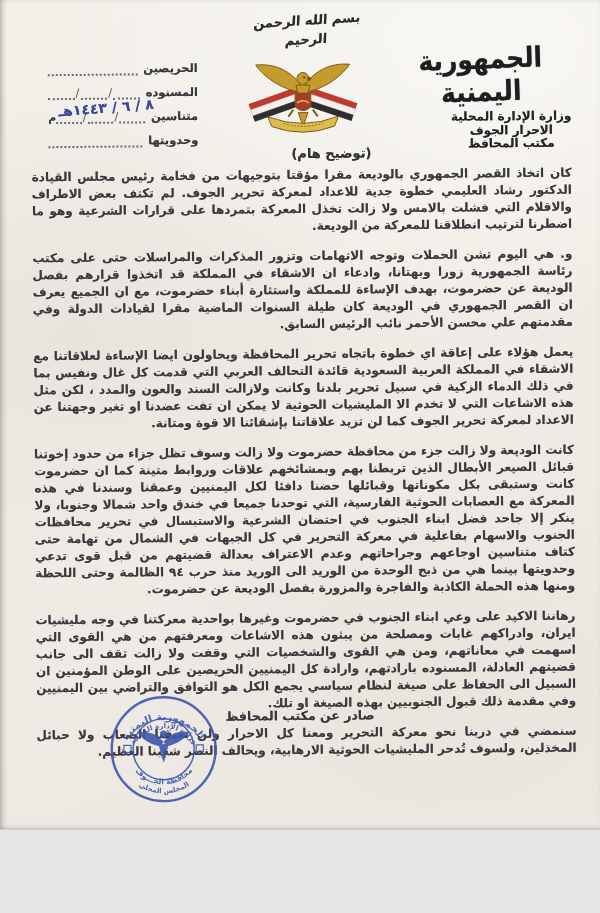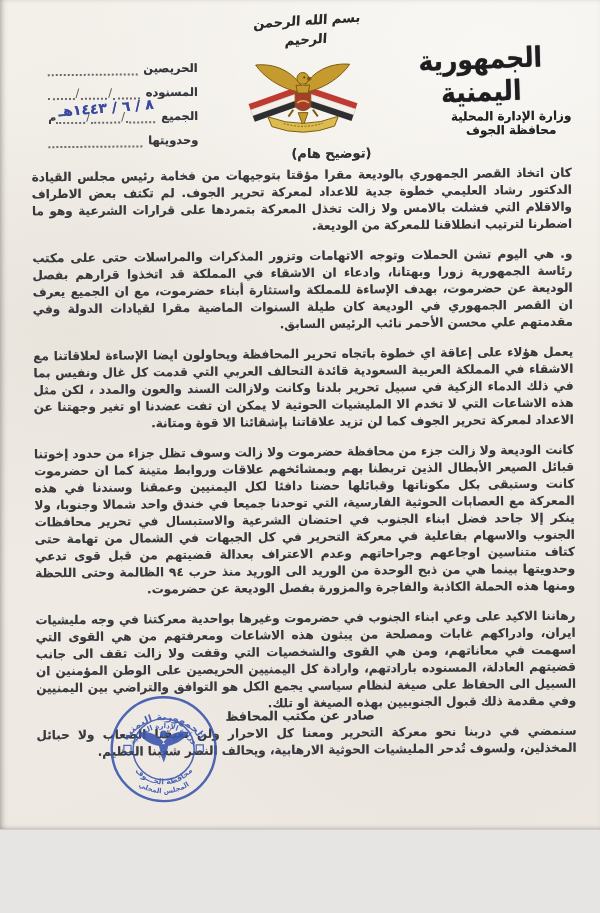--- a/index.html
+++ b/index.html
@@ -118,40 +118,41 @@
           <path d="M24 68 Q60 82 96 68 L92 78 Q60 90 28 78 Z" fill="#dcbc4e"></path>
           <path d="M40 75 Q60 81 80 75" fill="none" stroke="#7a5a10" stroke-width="0.9" stroke-dasharray="2 1.6"></path>
         </g>
       </svg>
     </div>
 
     <div class="hdr-right">
       <div class="rep-title">الجمهورية اليمنية</div>
       <div class="hdr-lines">
         <div class="hdr-line">وزارة الإدارة المحلية</div>
-        <div class="hdr-line">محافظة الجوف</div>
+        <div class="hdr-line">الاحرار الجوف</div>
+        <div class="hdr-line">مكتب المحافظ</div>
       </div>
     </div>
 
     <div class="fields">
       <div class="frow">
         <span class="flabel">الحريصين</span>
         <span class="dots"></span>
       </div>
       <div class="frow" style="position:relative;">
         <span class="flabel">المسنوده</span>
         <span class="dseg"></span>
           <span class="slash">/</span>
         <span class="dseg"></span>
           <span class="slash">/</span>
         <span class="dseg"></span>
         <span class="handwriting">٨ / ٦ / ١٤٤٣هـ</span>
       </div>
       <div class="frow">
-        <span class="flabel">الجميع</span>
+        <span class="flabel">متناسين</span>
         <span class="dseg"></span>
           <span class="slash">/</span>
         <span class="dseg"></span>
           <span class="slash">/</span>
         <span class="dseg"></span>
         <span class="msuffix">م</span>
       </div>
       <div class="frow">
         <span class="flabel">وحدويتها</span>
         <span class="dots"></span>

